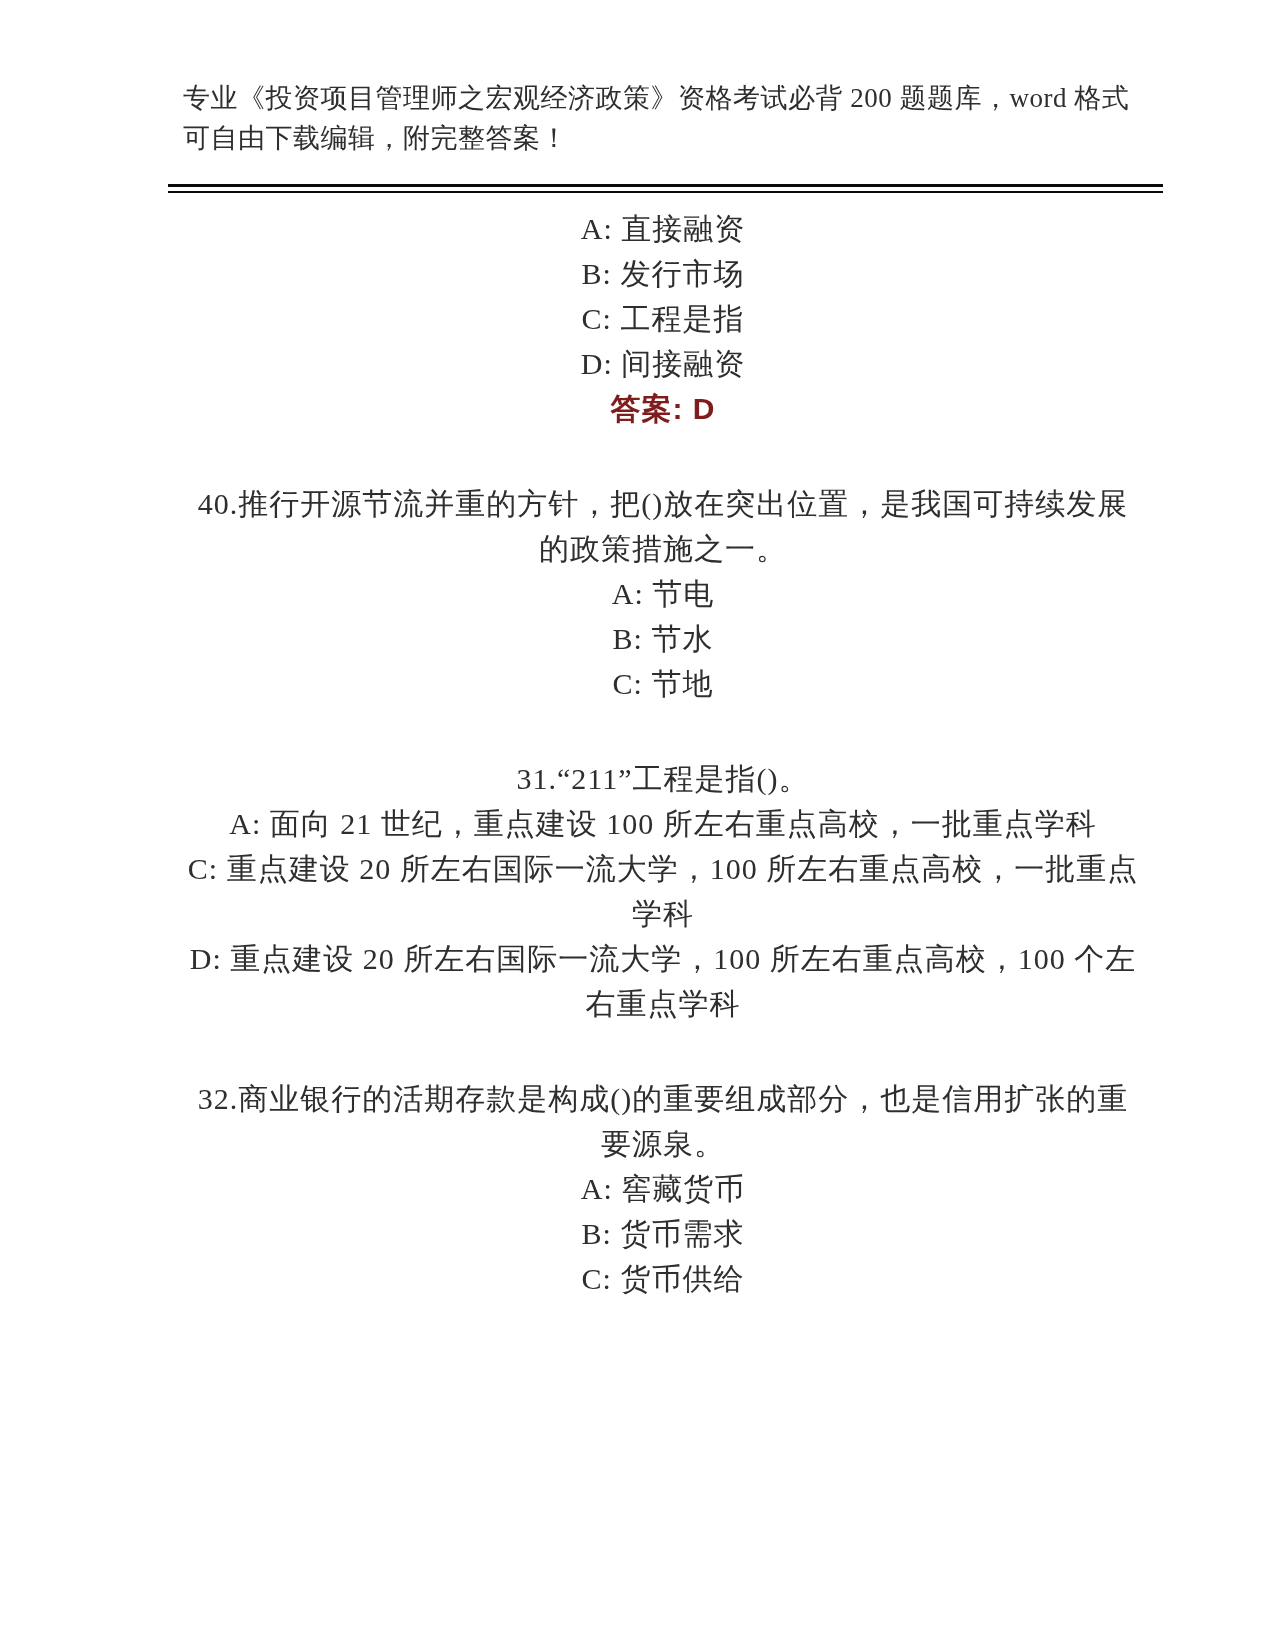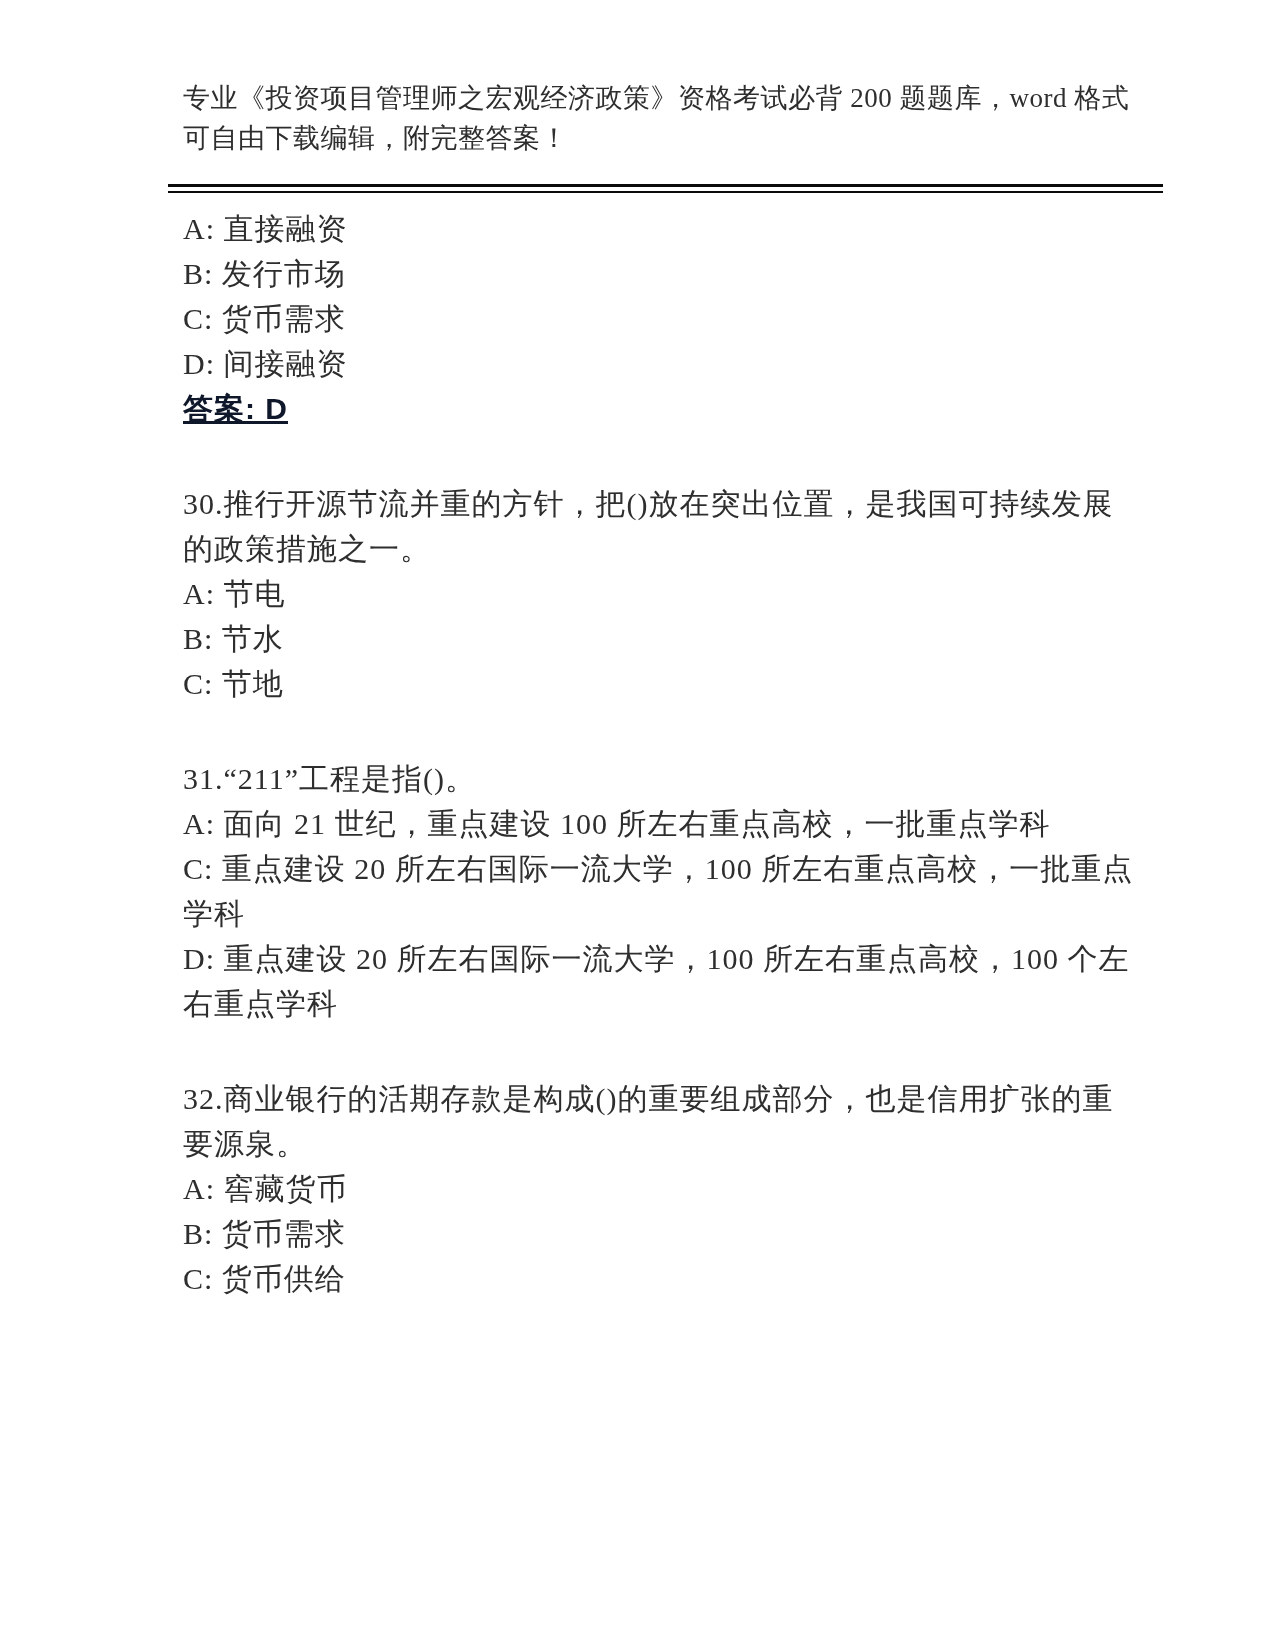--- a/index.html
+++ b/index.html
@@ -31,59 +31,59 @@
     width: 995px;
     margin-left: -15px;
     margin-top: 26px;
     height: 9px;
     border-top: 3px solid #0a0a0a;
     border-bottom: 2px solid #0a0a0a;
   }
   .block {
     width: 960px;
     margin-top: 50px;
+    text-align: center;
   }
   .block.first {
     margin-top: 13px;
   }
   .line {
     font-size: 30px;
     line-height: 45px;
     letter-spacing: 1px;
     font-weight: 400;
     color: #2e2e2e;
   }
   .answer {
     font-family: "Liberation Sans", sans-serif;
     font-weight: 700;
-    color: #0f172a;
+    color: #7f1d1d;
     letter-spacing: 1px;
-    text-decoration: underline;
   }
 </style>
 </head>
 <body>
 
 <main class="page">
   <div class="content">
 
     <p class="doc-header">专业《投资项目管理师之宏观经济政策》资格考试必背 200 题题库，word 格式可自由下载编辑，附完整答案！</p>
 
     <div class="divider"></div>
 
     <section class="block first">
       <p class="line">A: 直接融资</p>
       <p class="line">B: 发行市场</p>
-      <p class="line">C: 货币需求</p>
+      <p class="line">C: 工程是指</p>
       <p class="line">D: 间接融资</p>
       <p class="line answer">答案: D</p>
     </section>
 
     <section class="block">
-      <p class="line">30.推行开源节流并重的方针，把()放在突出位置，是我国可持续发展的政策措施之一。</p>
+      <p class="line">40.推行开源节流并重的方针，把()放在突出位置，是我国可持续发展的政策措施之一。</p>
       <p class="line">A: 节电</p>
       <p class="line">B: 节水</p>
       <p class="line">C: 节地</p>
     </section>
 
     <section class="block">
       <p class="line">31.“211”工程是指()。</p>
       <p class="line">A: 面向 21 世纪，重点建设 100 所左右重点高校，一批重点学科</p>
       <p class="line">C: 重点建设 20 所左右国际一流大学，100 所左右重点高校，一批重点学科</p>
       <p class="line">D: 重点建设 20 所左右国际一流大学，100 所左右重点高校，100 个左右重点学科</p>

